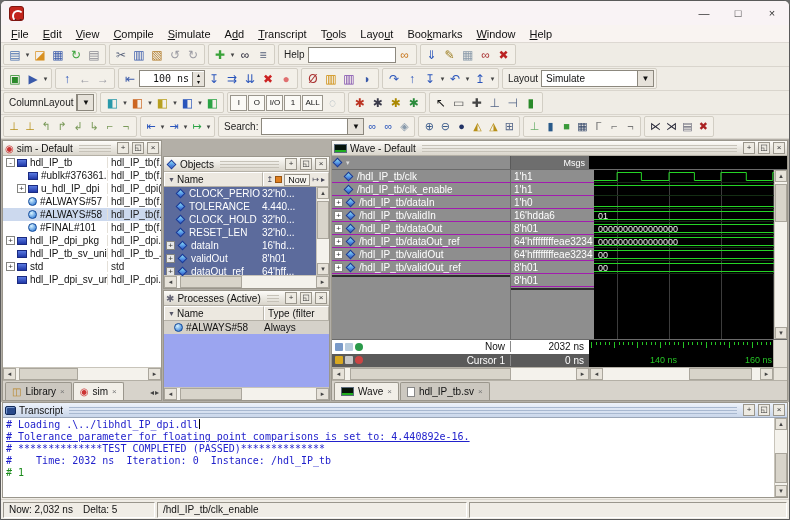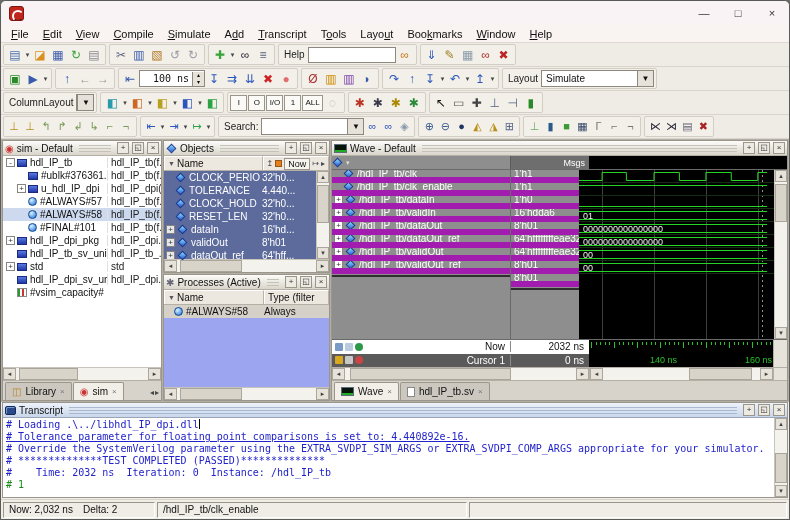--- a/index.html
+++ b/index.html
@@ -91,22 +91,22 @@
   .simico{font-size:10px;color:#cc3333;}
   .wavico{width:13px;height:9px;flex:none;background:#06140a;border:1px solid #5a6a7a;box-shadow:inset 0 -2px 0 #1fae1f;}
   .docico{width:8px;height:10px;flex:none;background:#fff;border:1px solid #888;}
   
   .wstrip{height:14px;flex:none;display:flex;background:#8e8e8e;border-bottom:1px solid #6a6a6a;}
   .wstrip .s1{width:178px;flex:none;display:flex;align-items:center;}
   .wstrip .s2{width:79px;flex:none;background:#6e6e6e;color:#fff;font-size:9px;display:flex;align-items:center;justify-content:flex-end;padding-right:4px;border-left:1px solid #5a5a5a;}
   .wstrip .s3{flex:1;background:#000;}
   .wbody{flex:1;display:flex;min-height:0;}
   .wnames{width:178px;flex:none;background:#8e8e8e;overflow:hidden;}
-  .wvals{width:69px;flex:none;background:#8e8e8e;border-left:1px solid #6a6a6a;overflow:hidden;}
-  .wnrow,.wvrow{height:13px;display:flex;align-items:center;color:#fff;font-size:10px;white-space:nowrap;border-bottom:6px solid #a21caf;overflow:hidden;}
+  .wvals{width:84px;flex:none;background:#8e8e8e;border-left:1px solid #6a6a6a;overflow:hidden;}
+  .wnrow,.wvrow{height:13px;display:flex;align-items:center;color:#fff;font-size:10px;white-space:nowrap;border-bottom:1px solid #a21caf;overflow:hidden;}
   .wvrow{padding-left:3px;}
   .insline{height:2px;background:#2e2e2e;margin-top:1px;}
   .wwave{flex:1;background:#000;position:relative;overflow:hidden;}
   .wgrid{position:absolute;top:0;bottom:0;width:1px;background:#3c3c3c;}
   .wgridd{position:absolute;top:0;bottom:0;width:1px;background:repeating-linear-gradient(180deg,#909090 0 2px,transparent 2px 5px);}
   .lane{height:13px;position:relative;border-bottom:1px solid #142e14;}
   .lane svg{display:block;}
   .wbottom{height:28px;flex:none;display:flex;border-top:1px solid #6a6a6a;}
   .wbl{width:257px;flex:none;display:flex;flex-direction:column;}
   .nowrow{height:14px;display:flex;align-items:center;background:#fff;font-size:10px;}
@@ -435,28 +435,20 @@
             <div class="tc2">std</div>
           </div>
           <div class="trow">
             <div class="tc1" style="padding-left: 3px;">
               <span class="spc"></span>
               <span class="mico"></span>
               <span>hdl_IP_dpi_sv_unit</span>
             </div>
             <div class="tc2">hdl_IP_dpi...</div>
           </div>
-          <div class="trow">
-            <div class="tc1" style="padding-left: 3px;">
-              <span class="spc"></span>
-              <span class="capico"></span>
-              <span>#vsim_capacity#</span>
-            </div>
-            <div class="tc2"></div>
-          </div>
         </div>
       <div class="hscroll">
         <span class="sarr">◂</span>
         <span class="strack">
             <span class="sthumb"></span>
           </span>
         <span class="sarr">▸</span>
       </div>
       <div class="tabs">
         <div class="tab">
@@ -470,21 +462,21 @@
           <span class="tabx">×</span>
         </div>
         <div class="tabnav">
           <span>◂</span>
           <span>▸</span>
         </div>
       </div>
     </div>
 
     <div class="col2">
-      <div class="panel" style="height:133px;flex:none;">
+      <div class="panel" style="height:133px;flex:none;margin-top:16px;">
         <div class="phead">
           <span class="dia" style="margin:0 2px;"></span>
           <span>Objects</span>
           <span class="grip"></span>
           <span class="hbtn">+</span>
           <span class="hbtn">◱</span>
           <span class="hbtn">×</span>
         </div>
         <div class="colhdr">
           <div class="colcell" style="flex:1;">
@@ -861,38 +853,37 @@
       <span>Transcript</span>
       <span class="tgrip"></span>
       <span class="hbtn">+</span>
       <span class="hbtn">◱</span>
       <span class="hbtn">×</span>
     </div>
     <div class="tbody">
       <div class="tlines" id="translines">
           <div class="tl" style="color: rgb(34, 34, 204);"># Loading .\../libhdl_IP_dpi.dll<span class="caret"></span></div>
           <div class="tl" style="color: rgb(34, 34, 204); text-decoration: underline;"># Tolerance parameter for floating point comparisons is set to: 4.440892e-16.</div>
-          <div class="tl" style="color: rgb(34, 34, 204);"># Override the SystemVerilog parameter using the EXTRA_SVDPI_SIM_ARGS or EXTRA_SVDPI_COMP_ARGS appropriate for your simulator.</div>
           <div class="tl" style="color: rgb(34, 34, 204);"># **************TEST COMPLETED (PASSED)**************</div>
           <div class="tl" style="color: rgb(34, 34, 204);">#    Time: 2032 ns  Iteration: 0  Instance: /hdl_IP_tb</div>
           <div class="tl" style="color: rgb(26, 138, 26);"># 1</div>
         </div>
       <div class="vscroll">
         <span class="sarr" style="width:100%;height:12px;">▴</span>
         <span class="vtrack">
             <span class="vthumb" style="top:auto;bottom:2px;height:30px;"></span>
           </span>
         <span class="sarr" style="width:100%;height:12px;">▾</span>
       </div>
     </div>
   </div>
 
   <div class="statusbar">
     <div class="scell sc1">
       <span>Now: 2,032 ns</span>
-      <span>Delta: 2</span>
+      <span>Delta: 5</span>
     </div>
     <div class="scell sc2">
       <span>/hdl_IP_tb/clk_enable</span>
     </div>
     <div class="scell sc3"></div>
   </div>
 </div>
 
 </body></html>

